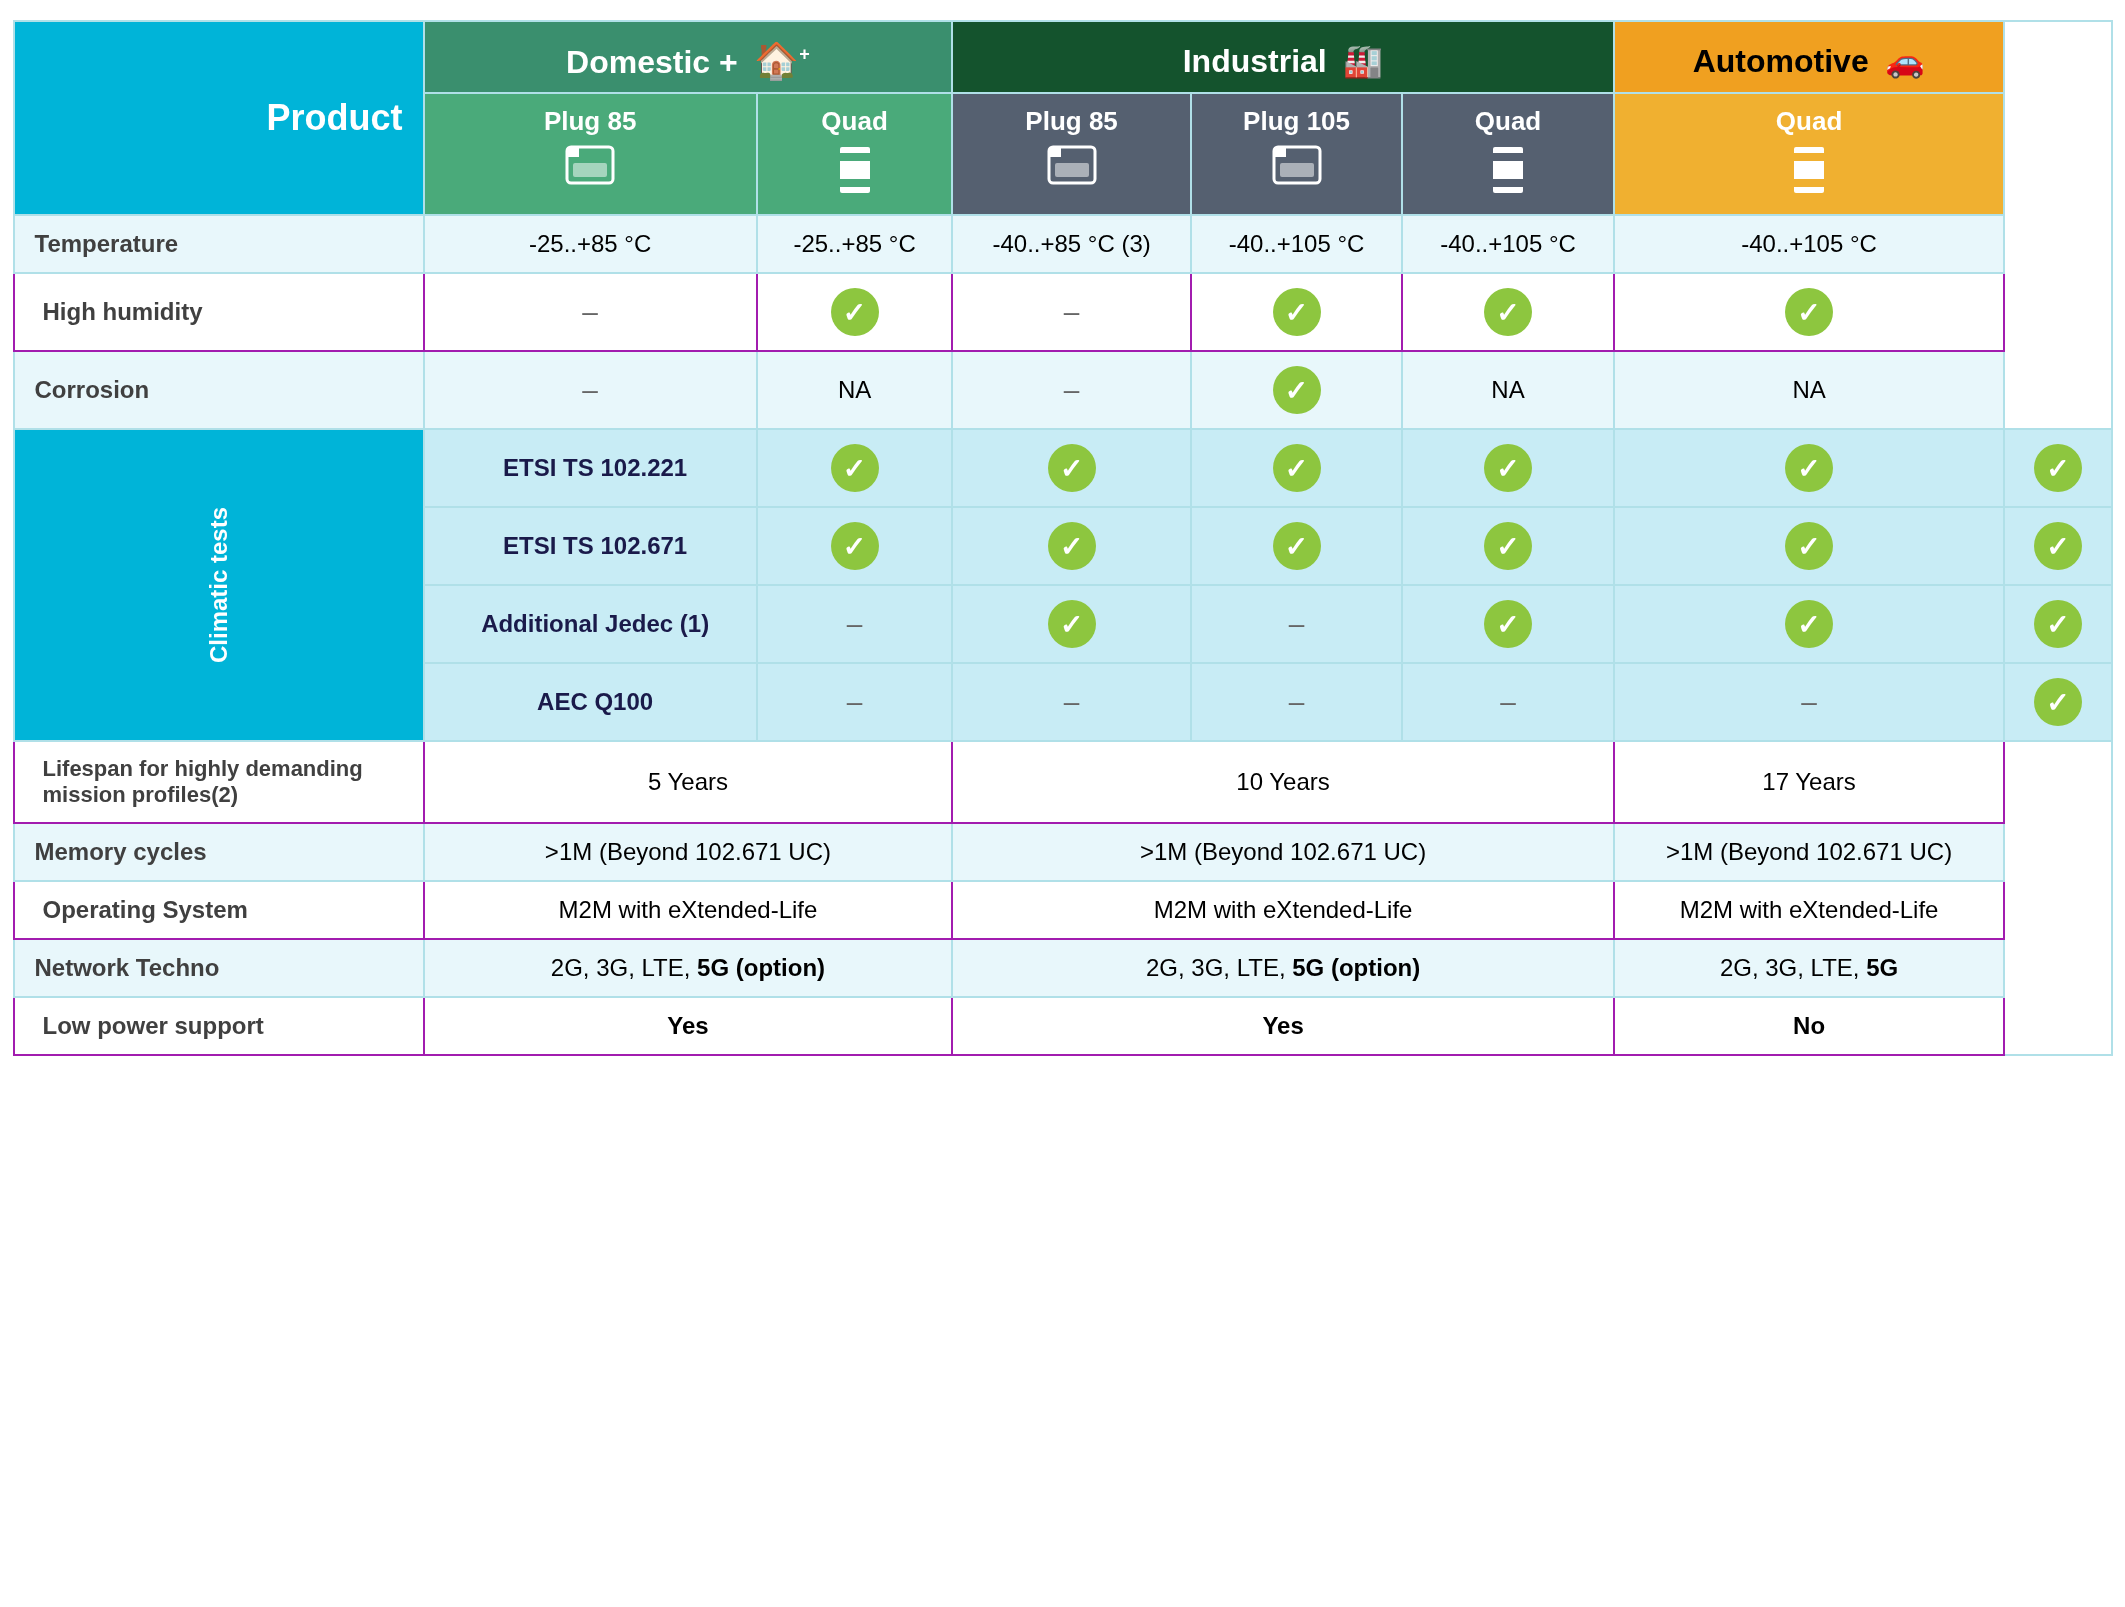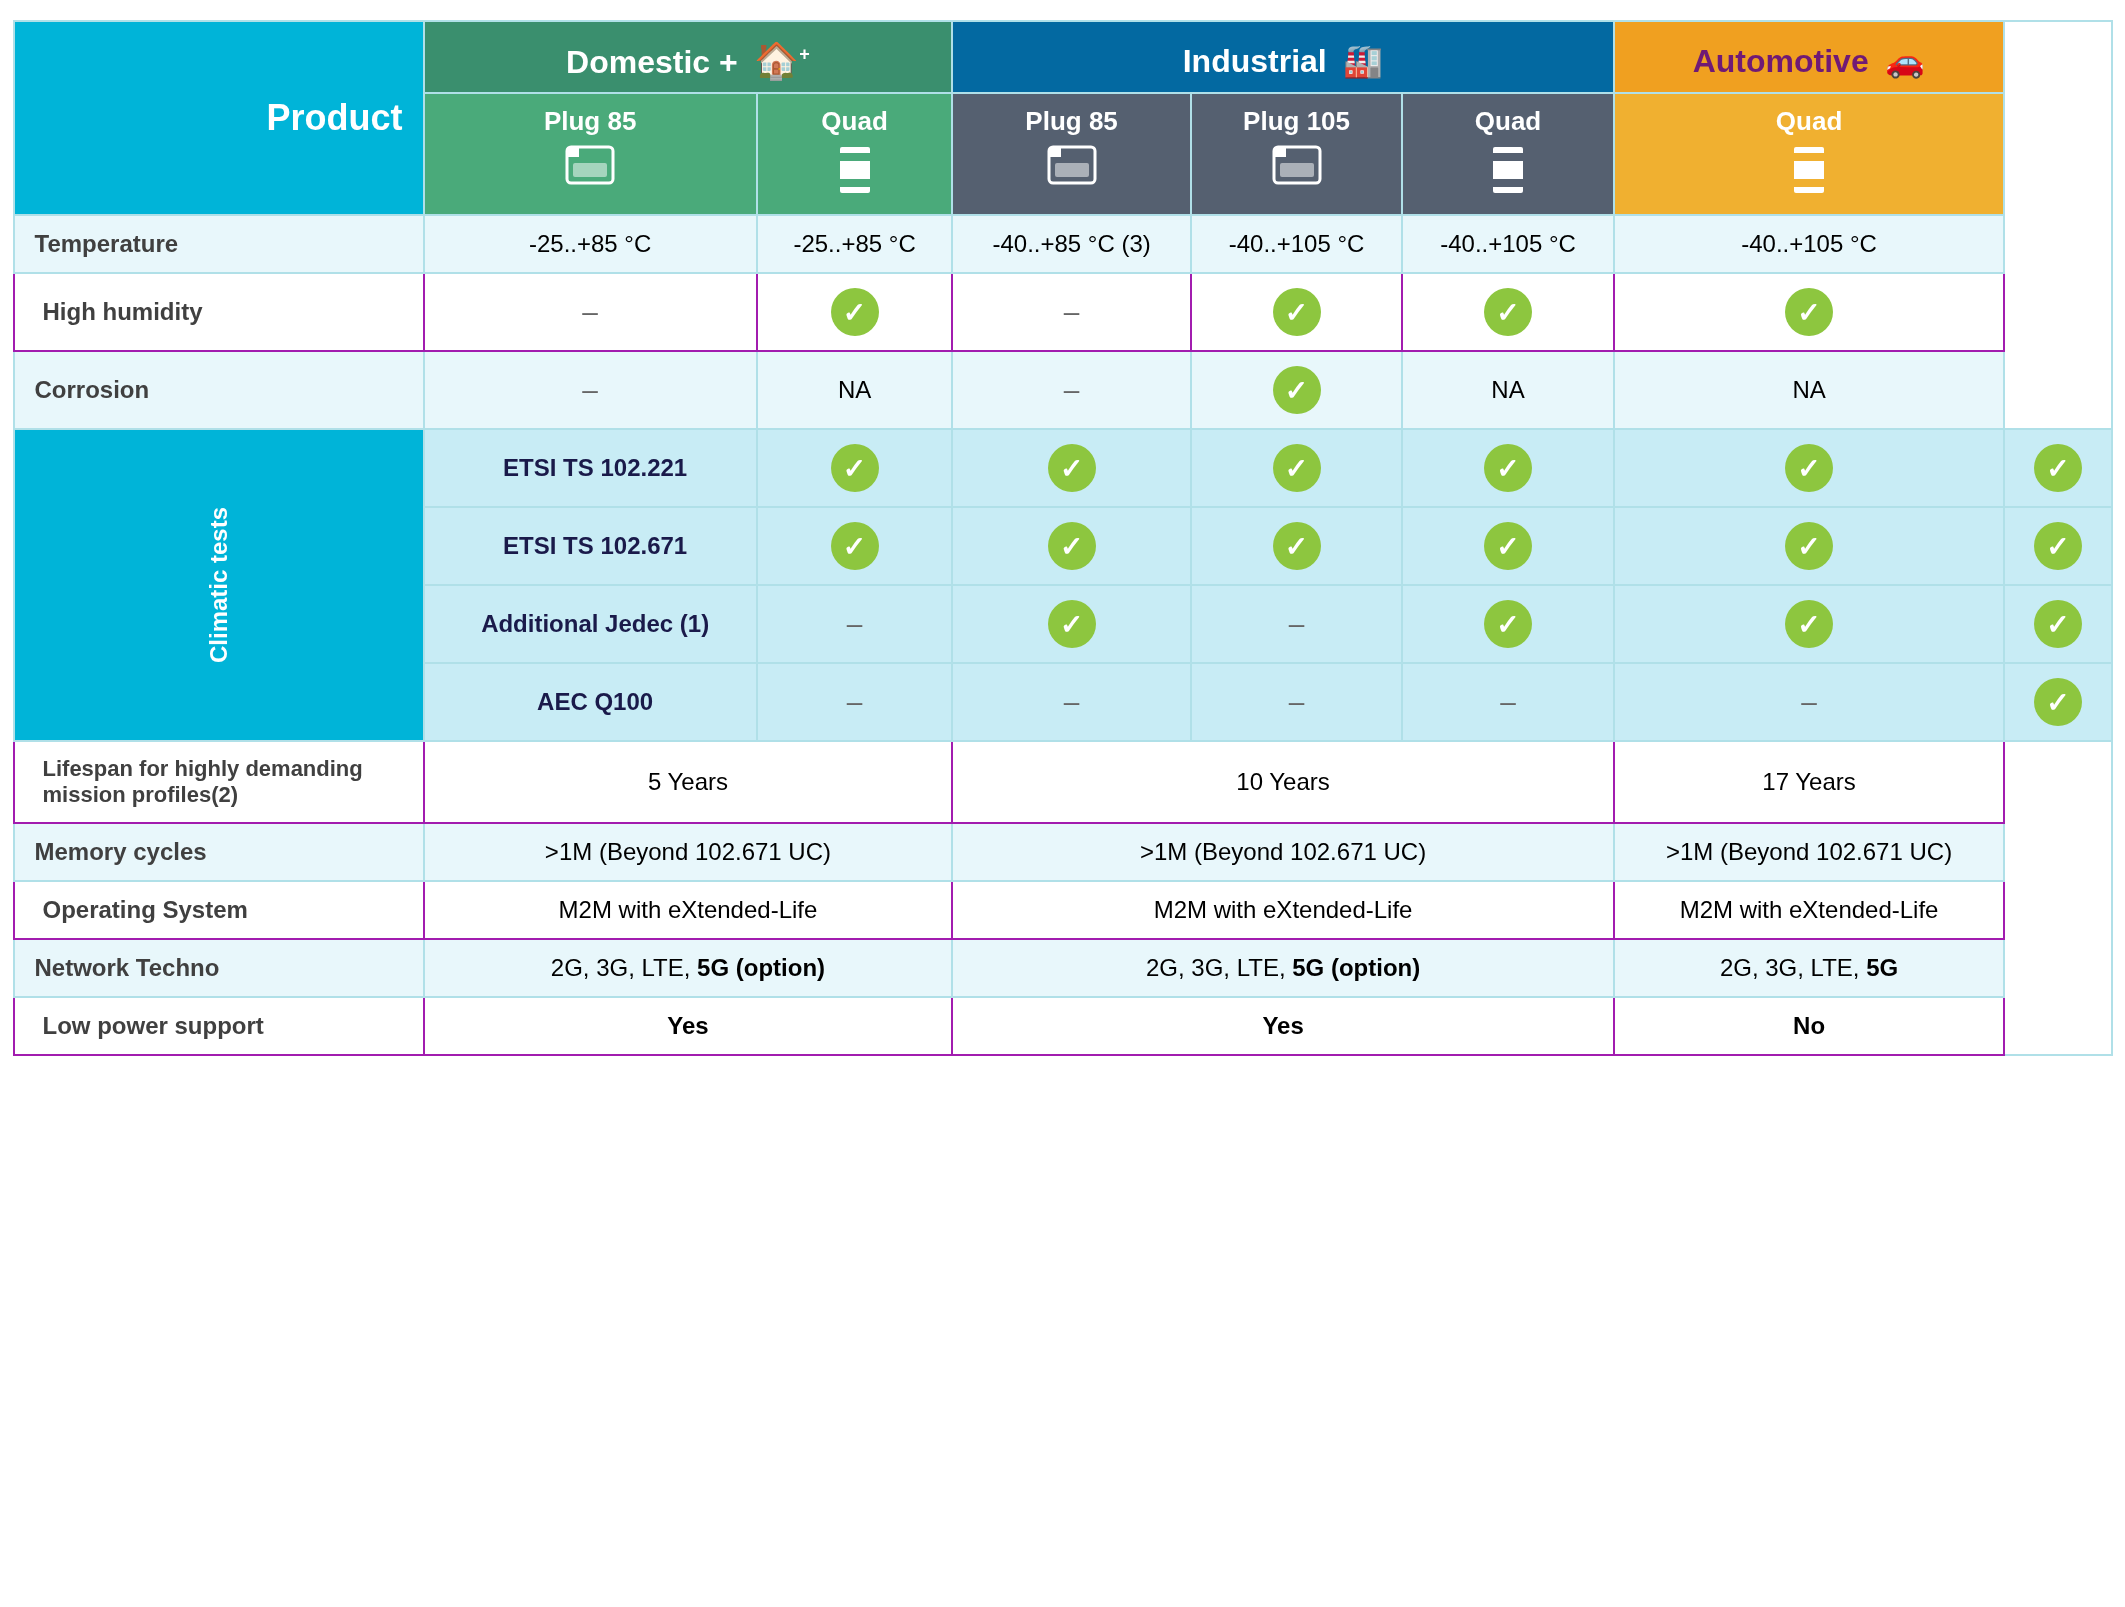--- a/index.html
+++ b/index.html
@@ -34,32 +34,32 @@
       color: white;
       text-align: center;
       font-size: 32px;
       font-weight: bold;
       padding: 18px 10px 10px 10px;
       border: 2px solid #b0e0e8;
       margin-left: 19px;
     }
 
     .industrial-header {
-      background: #0369a1;
+      background: #14532d;
       color: white;
       text-align: center;
       font-size: 32px;
       font-weight: bold;
       padding: 18px 10px 10px 10px;
       border: 2px solid #b0e0e8;
     }
 
     .automotive-header {
       background: #f0a020;
-      color: #701a75;
+      color: #000000;
       text-align: center;
       font-size: 32px;
       font-weight: bold;
       padding: 18px 10px 10px 10px;
       border: 2px solid #b0e0e8;
     }
 
     .subheader-domestic {
       background: #4aaa7a;
       color: white;

